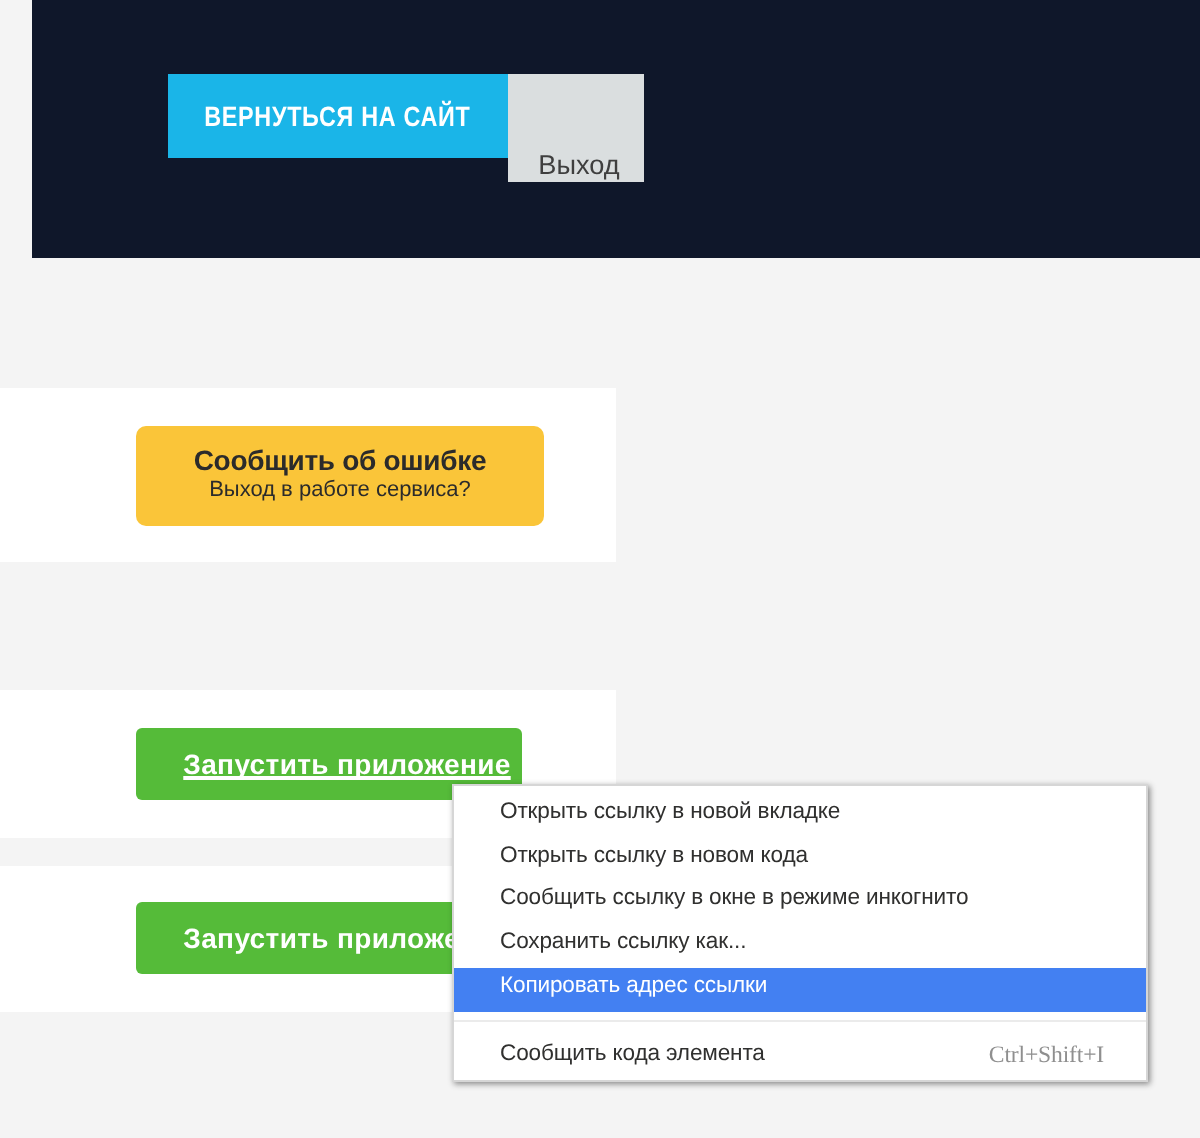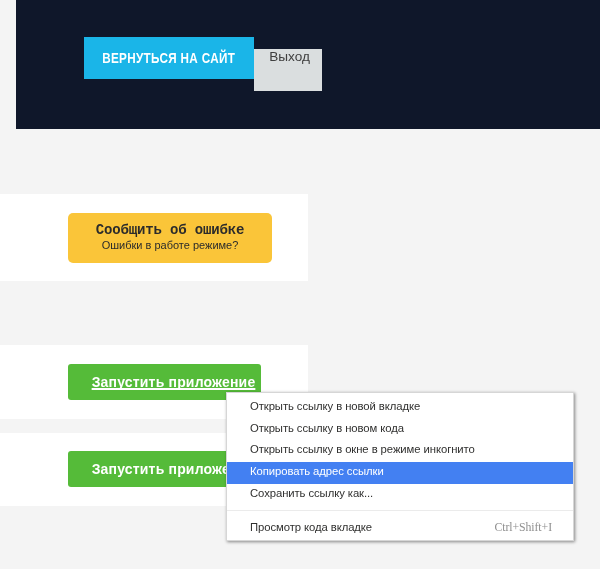--- a/index.html
+++ b/index.html
@@ -31,29 +31,28 @@
   }
   .btn-blue .lbl {
     font-size: 14px;
     font-weight: bold;
     letter-spacing: 0.4px;
     white-space: nowrap;
     display: inline-block;
     transform: scaleX(0.835);
   }
   .btn-gray {
-    width: 68px; height: 42px;
+    width: 68px; height: 54px;
     background: #dadedf;
     color: #3f3f3f;
     font-size: 13.6px;
-    display: flex; align-items: flex-start; justify-content: center;
+    display: flex; align-items: flex-end; justify-content: center;
     box-sizing: border-box;
     padding-left: 3px;
     padding-bottom: 1px;
-    margin-top: 12px;
   }
 
   
   .card { position: absolute; left: 0; width: 308px; background: #ffffff; }
   .card-1 { top: 194px; height: 87px; }
   .card-2 { top: 345px; height: 74px; }
   .card-3 { top: 433px; height: 73px; }
 
   
   .btn-yellow {
@@ -61,21 +60,21 @@
     left: 68px; top: 213px;
     width: 204px; height: 50px;
     background: #fac539;
     border-radius: 5px;
     box-sizing: border-box;
     text-align: center;
     color: #2b2b2b;
   }
   .btn-yellow .t1 {
     font-size: 14px; font-weight: bold; line-height: 14px;
-    padding-top: 9.5px; white-space: nowrap; letter-spacing: -0.15px; font-family: Liberation Mono, monospace;
+    padding-top: 9.5px; white-space: nowrap; letter-spacing: -0.15px;
   }
   .btn-yellow .t2 {
     font-size: 11px; line-height: 11px; padding-top: 3.5px; white-space: nowrap;
   }
 
   
   .btn-green {
     position: absolute;
     left: 68px;
     width: 193px; height: 36px;
@@ -139,46 +138,46 @@
       </div>
     </div>
   </div>
 
   <div class="card card-1"></div>
   <div class="card card-2"></div>
   <div class="card card-3"></div>
 
   <div class="btn-yellow">
     <div class="t1">Сообщить об ошибке</div>
-    <div class="t2">Ошибки в работе режиме?</div>
+    <div class="t2">Выход в работе сервиса?</div>
   </div>
 
   <div class="btn-green g1">
     <span class="lbl">Запустить приложение</span>
   </div>
   <div class="btn-green g2">
     <span class="lbl">Запустить приложение</span>
   </div>
 
   <div class="ctx">
       <div class="ctx-item">
         <span>Открыть ссылку в новой вкладке</span>
       </div>
       <div class="ctx-item">
         <span>Открыть ссылку в новом кода</span>
       </div>
       <div class="ctx-item">
-        <span>Открыть ссылку в окне в режиме инкогнито</span>
+        <span>Сообщить ссылку в окне в режиме инкогнито</span>
+      </div>
+      <div class="ctx-item">
+        <span>Сохранить ссылку как...</span>
       </div>
       <div class="ctx-item sel">
         <span>Копировать адрес ссылки</span>
       </div>
-      <div class="ctx-item">
-        <span>Сохранить ссылку как...</span>
-      </div>
       <div class="ctx-sep"></div>
       <div class="ctx-item">
-        <span>Просмотр кода вкладке</span>
+        <span>Сообщить кода элемента</span>
         <span class="ctx-accel">Ctrl+Shift+I</span>
       </div>
     </div>
 
 </div>
 
 </body></html>

